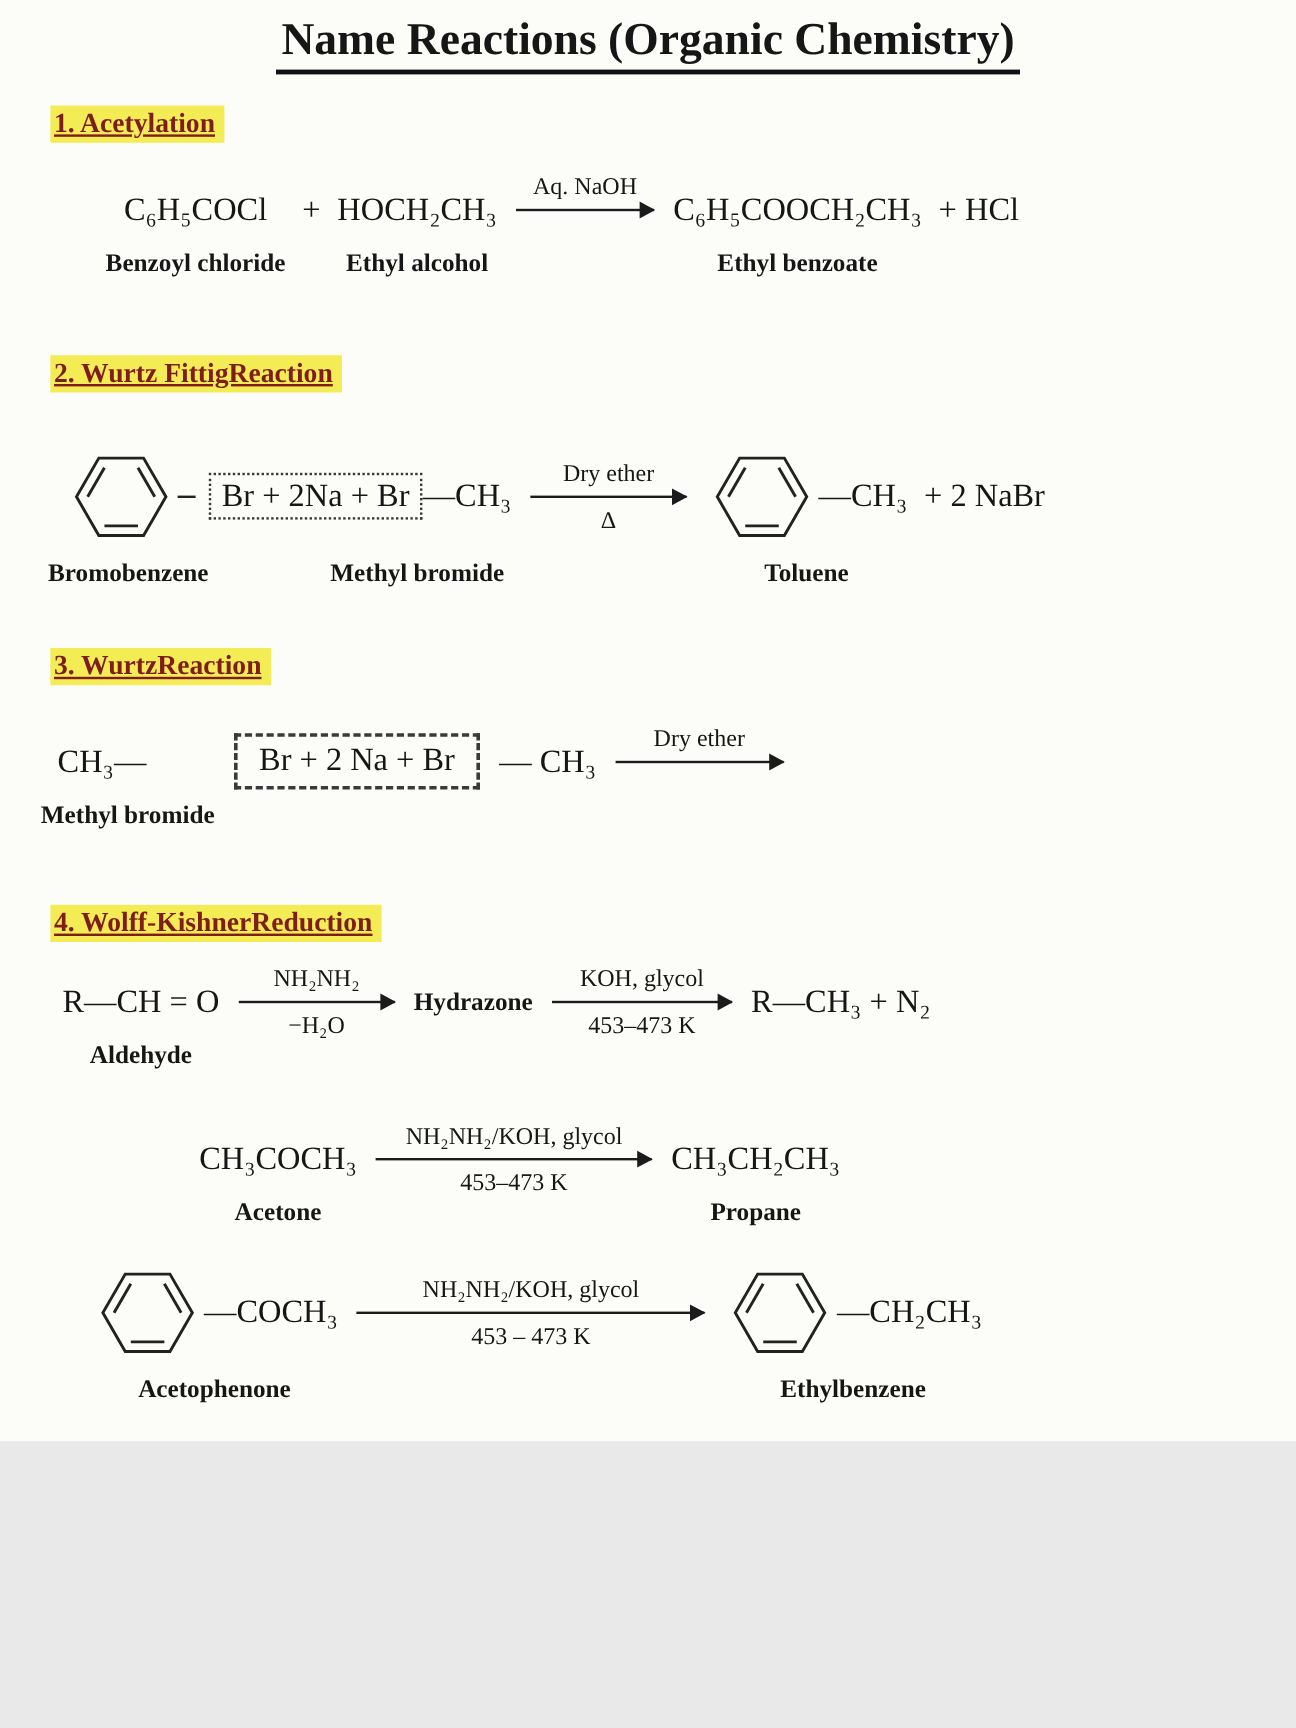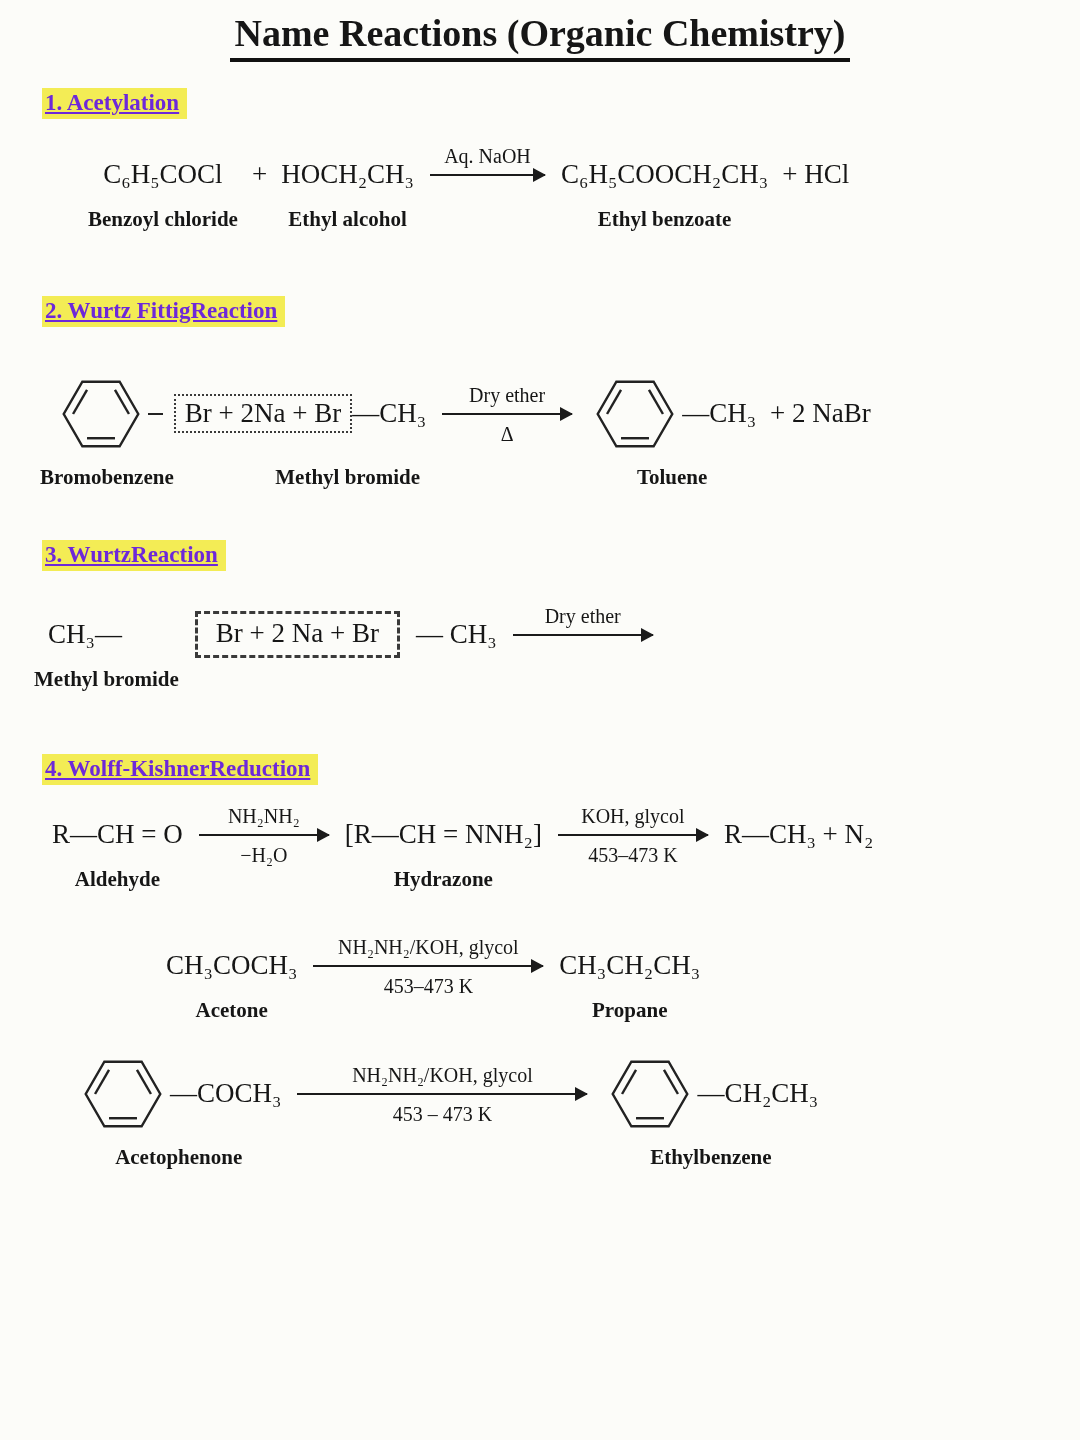--- a/index.html
+++ b/index.html
@@ -1,32 +1,32 @@
 <!DOCTYPE html>
 <html><head>
 <meta charset="utf-8">
 <style>
   * { margin:0; padding:0; box-sizing:border-box; }
   html,body { background:#e9e9e9; }
   .page {
-    width:1080px; height:1440px; margin:0 auto;
+    width:1080px; height:1201px; margin:0 auto;
     background:#fcfcf9; color:#161616;
     font-family:"Liberation Serif","DejaVu Serif",serif;
     position:relative; overflow:hidden;
     padding:8px 26px 0 26px;
   }
   
   .title-wrap { text-align:center; margin-top:4px; }
   .title {
     display:inline-block; font-size:38px; font-weight:700;
     border-bottom:4px solid #111; padding:0 4px 2px 4px; line-height:1.15;
   }
   
   .heading {
-    display:inline-block; background:#f3ec55; color:#6d28d9;
+    display:inline-block; background:#f3ec55; color:#7f1d1d;
     font-size:23px; font-weight:700; text-decoration:underline;
     padding:2px 8px 3px 3px; margin-left:16px;
   }
   .sec1 { margin-top:26px; }
   .sec2 { margin-top:64px; }
   .sec3 { margin-top:50px; }
   .sec4 { margin-top:62px; }
   
   .rx { display:flex; align-items:flex-start; margin-top:34px; }
   .cell { display:flex; flex-direction:column; align-items:center; flex:none; }
@@ -199,23 +199,20 @@
             <span class="formula">R—CH = O</span>
           </div>
         <div class="cname">Aldehyde</div>
       </div>
       <div class="arrow w130">
         <div class="top">NH₂NH₂</div>
         <div class="shaft"></div>
         <div class="bottom">−H₂O</div>
       </div>
       <div class="cell">
-        <div class="fline">
-            <span class="formula">[R—CH = NNH₂]</span>
-          </div>
         <div class="cname">Hydrazone</div>
       </div>
       <div class="arrow w150">
         <div class="top">KOH, glycol</div>
         <div class="shaft"></div>
         <div class="bottom">453–473 K</div>
       </div>
       <div class="cell">
         <div class="fline">
             <span class="formula">R—CH₃ + N₂</span>

